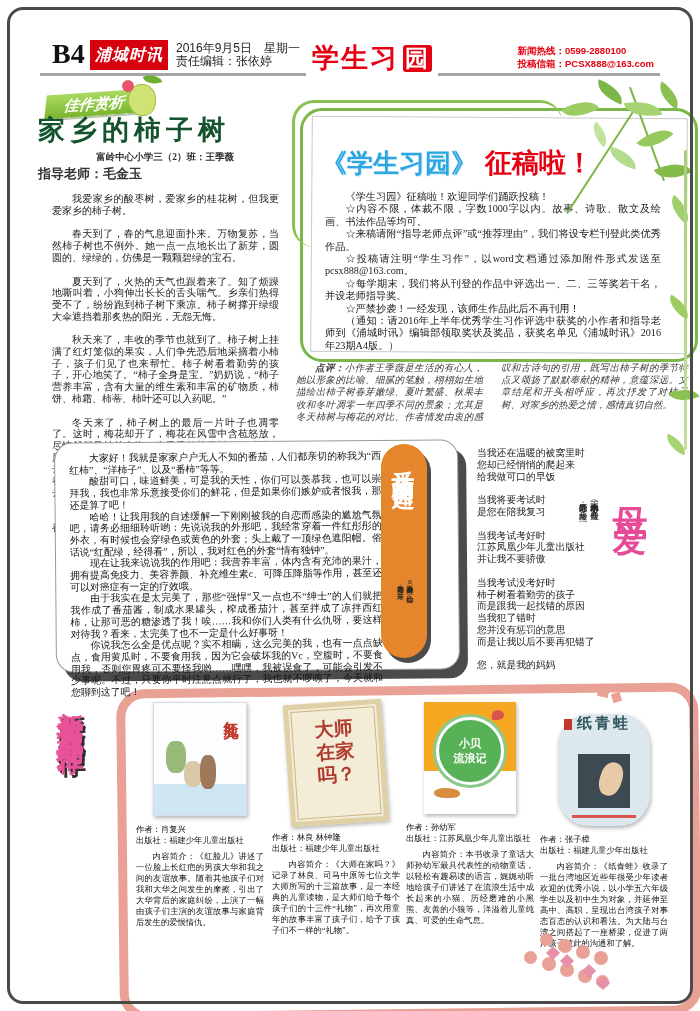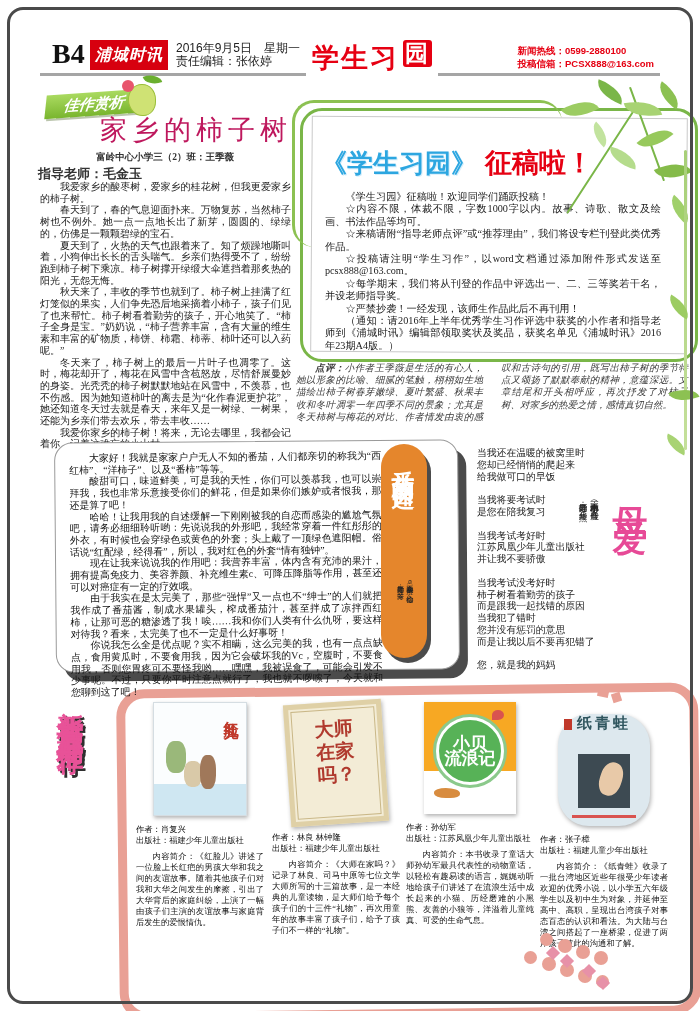--- a/index.html
+++ b/index.html
@@ -9,48 +9,48 @@
         border:3px solid #4a4a4a;border-radius:16px;pointer-events:none;z-index:10;}
 
   
   .hdr-pageno{position:absolute;left:52px;top:38px;font-size:28px;font-weight:bold;
         font-family:"Liberation Serif",serif;}
   .hdr-logo{position:absolute;left:90px;top:40px;width:78px;height:30px;background:#d7000f;
         color:#fff;font-weight:bold;font-style:italic;font-size:16px;line-height:30px;
         text-align:center;letter-spacing:1px;font-family:"DejaVu Serif",serif;}
   .hdr-meta{position:absolute;left:176px;top:42px;font-size:12px;line-height:13px;color:#222;}
   .hdr-title{position:absolute;left:306px;top:40px;color:#e60012;font-weight:bold;
-        font-size:27px;letter-spacing:2px;display:flex;align-items:flex-start;
+        font-size:27px;letter-spacing:2px;display:flex;align-items:center;
         font-family:"DejaVu Sans",sans-serif;z-index:2;background:#fff;padding:0 6px;}
   .hdr-title .boxed{display:inline-block;background:#e60012;color:#fff;margin-left:4px;
         padding:0 2px;border-radius:3px;font-size:23px;line-height:27px;}
   .hdr-contact{position:absolute;right:46px;top:44px;color:#e60012;font-weight:bold;
         font-size:9.5px;line-height:13px;text-align:left;}
   .hdr-rule{position:absolute;left:40px;right:40px;top:73px;height:3px;background:#a5a5a5;}
 
   
   .essay-banner{position:absolute;left:46px;top:92px;width:96px;height:24px;
         background:linear-gradient(#aada60,#79b52e);color:#fff;font-weight:bold;font-style:italic;
         font-size:15px;text-align:center;line-height:24px;transform:skewX(-10deg) rotate(-4deg);
         box-shadow:2px 2px 0 rgba(60,90,20,.35);}
   .mascot{position:absolute;left:120px;top:72px;width:52px;height:52px;}
   .mascot .m-body{position:absolute;left:8px;top:12px;width:26px;height:30px;background:#cfe274;
         border:1px solid #9bbf3a;border-radius:50% 50% 46% 54%;}
   .mascot .m-leaf{position:absolute;left:24px;top:2px;width:17px;height:11px;background:#6aaf2e;
         border-radius:0 100% 0 100%;transform:rotate(-18deg);}
   .mascot .m-badge{position:absolute;left:2px;top:8px;width:12px;height:12px;background:#e8556d;border-radius:50%;}
-  .essay-title{position:absolute;left:38px;top:112px;width:254px;text-align:right;color:#be185d;
-        font-size:27px;font-weight:normal;letter-spacing:5px;font-family:"DejaVu Sans",sans-serif;}
+  .essay-title{position:absolute;left:38px;top:112px;width:254px;text-align:left;color:#14532d;
+        font-size:27px;font-weight:bold;letter-spacing:5px;font-family:"DejaVu Sans",sans-serif;}
   .essay-byline{position:absolute;left:38px;top:151px;width:254px;text-align:center;
         font-size:9.5px;font-weight:bold;color:#333;font-family:"Liberation Serif",serif;}
   .essay-teacher{position:absolute;left:38px;top:165px;width:254px;text-align:left;
         font-size:13px;font-weight:bold;color:#333;font-family:"Liberation Serif",serif;}
   .essay-body{position:absolute;left:40px;top:181px;width:251px;font-size:10px;line-height:11.7px;
         color:#1a1a1a;text-align:justify;font-family:"Liberation Serif",serif;}
-  .essay-body p{margin:0;text-indent:2em;}
+  .essay-body p{margin:12px;text-indent:2em;}
 
   
   .callout{position:absolute;left:300px;top:108px;width:380px;height:248px;
         border:3px solid #7ab648;border-radius:22px;background:#fff;z-index:1;padding-left:12px;}
   .callout::before{content:"";position:absolute;left:-11px;top:-11px;width:68%;height:58%;
         border-top:3px solid #8cc152;border-left:3px solid #8cc152;border-radius:22px;}
   .callout-paper{position:absolute;top:6px;left:8px;right:8px;bottom:6px;border:1px solid #c9c9c9;
         transform:rotate(.4deg);background:#fff;}
   .callout-title{position:absolute;left:18px;top:34px;font-weight:bold;white-space:nowrap;
         font-family:"DejaVu Sans",sans-serif;}
@@ -118,21 +118,21 @@
 
   .cover2{background:#f3ecd6;border:5px solid #dfd0a6;transform:rotate(-4deg);width:88px;}
   .cover2::before{content:"";position:absolute;top:2px;left:2px;right:2px;bottom:2px;border:1px solid #c9b787;}
   .cover2 .t{white-space:pre-line;color:#b03a2e;font-size:19px;line-height:23px;font-weight:bold;
         text-align:center;margin-top:10px;font-family:"Liberation Serif",serif;}
 
   .cover3{background:linear-gradient(#f7a823 62%,#ffffff 62%);}
   .cover3 .ring{position:absolute;left:50%;top:44%;transform:translate(-50%,-50%);width:62px;height:62px;
         background:#57b257;border:3px solid #fff;border-radius:50%;box-shadow:0 0 0 3px #8bc98b;
         display:flex;align-items:center;justify-content:center;}
-  .cover3 .t{white-space:pre-line;color:#fff;font-weight:bold;font-size:17px;line-height:15px;text-align:center;}
+  .cover3 .t{white-space:pre-line;color:#fff;font-weight:bold;font-size:11px;line-height:15px;text-align:center;}
   .cover3 .cat{position:absolute;left:10px;bottom:16px;width:26px;height:10px;background:#d88c3f;border-radius:50% 60% 40% 50%;}
   .cover3 .bird{position:absolute;right:12px;top:8px;width:12px;height:10px;background:#d9534f;border-radius:50% 50% 50% 0;}
 
   .cover4{background:#dde8ee;border-radius:31px;}
   .cover4 .t{color:#2f555e;font-weight:bold;font-size:15px;text-align:center;margin-top:12px;
         letter-spacing:3px;font-family:"Liberation Serif",serif;}
   .cover4 .art{position:absolute;left:20px;top:40px;width:52px;height:54px;background:#3d4a52;}
   .cover4 .fig{position:absolute;left:42px;top:48px;width:22px;height:34px;background:#e8c9a8;border-radius:45%;transform:rotate(18deg);}
   .cover4 .logo{position:absolute;left:6px;top:5px;width:8px;height:11px;background:#c0392b;}
   .cover4 .line{position:absolute;left:14px;bottom:8px;right:14px;height:3px;background:#d9534f;}

